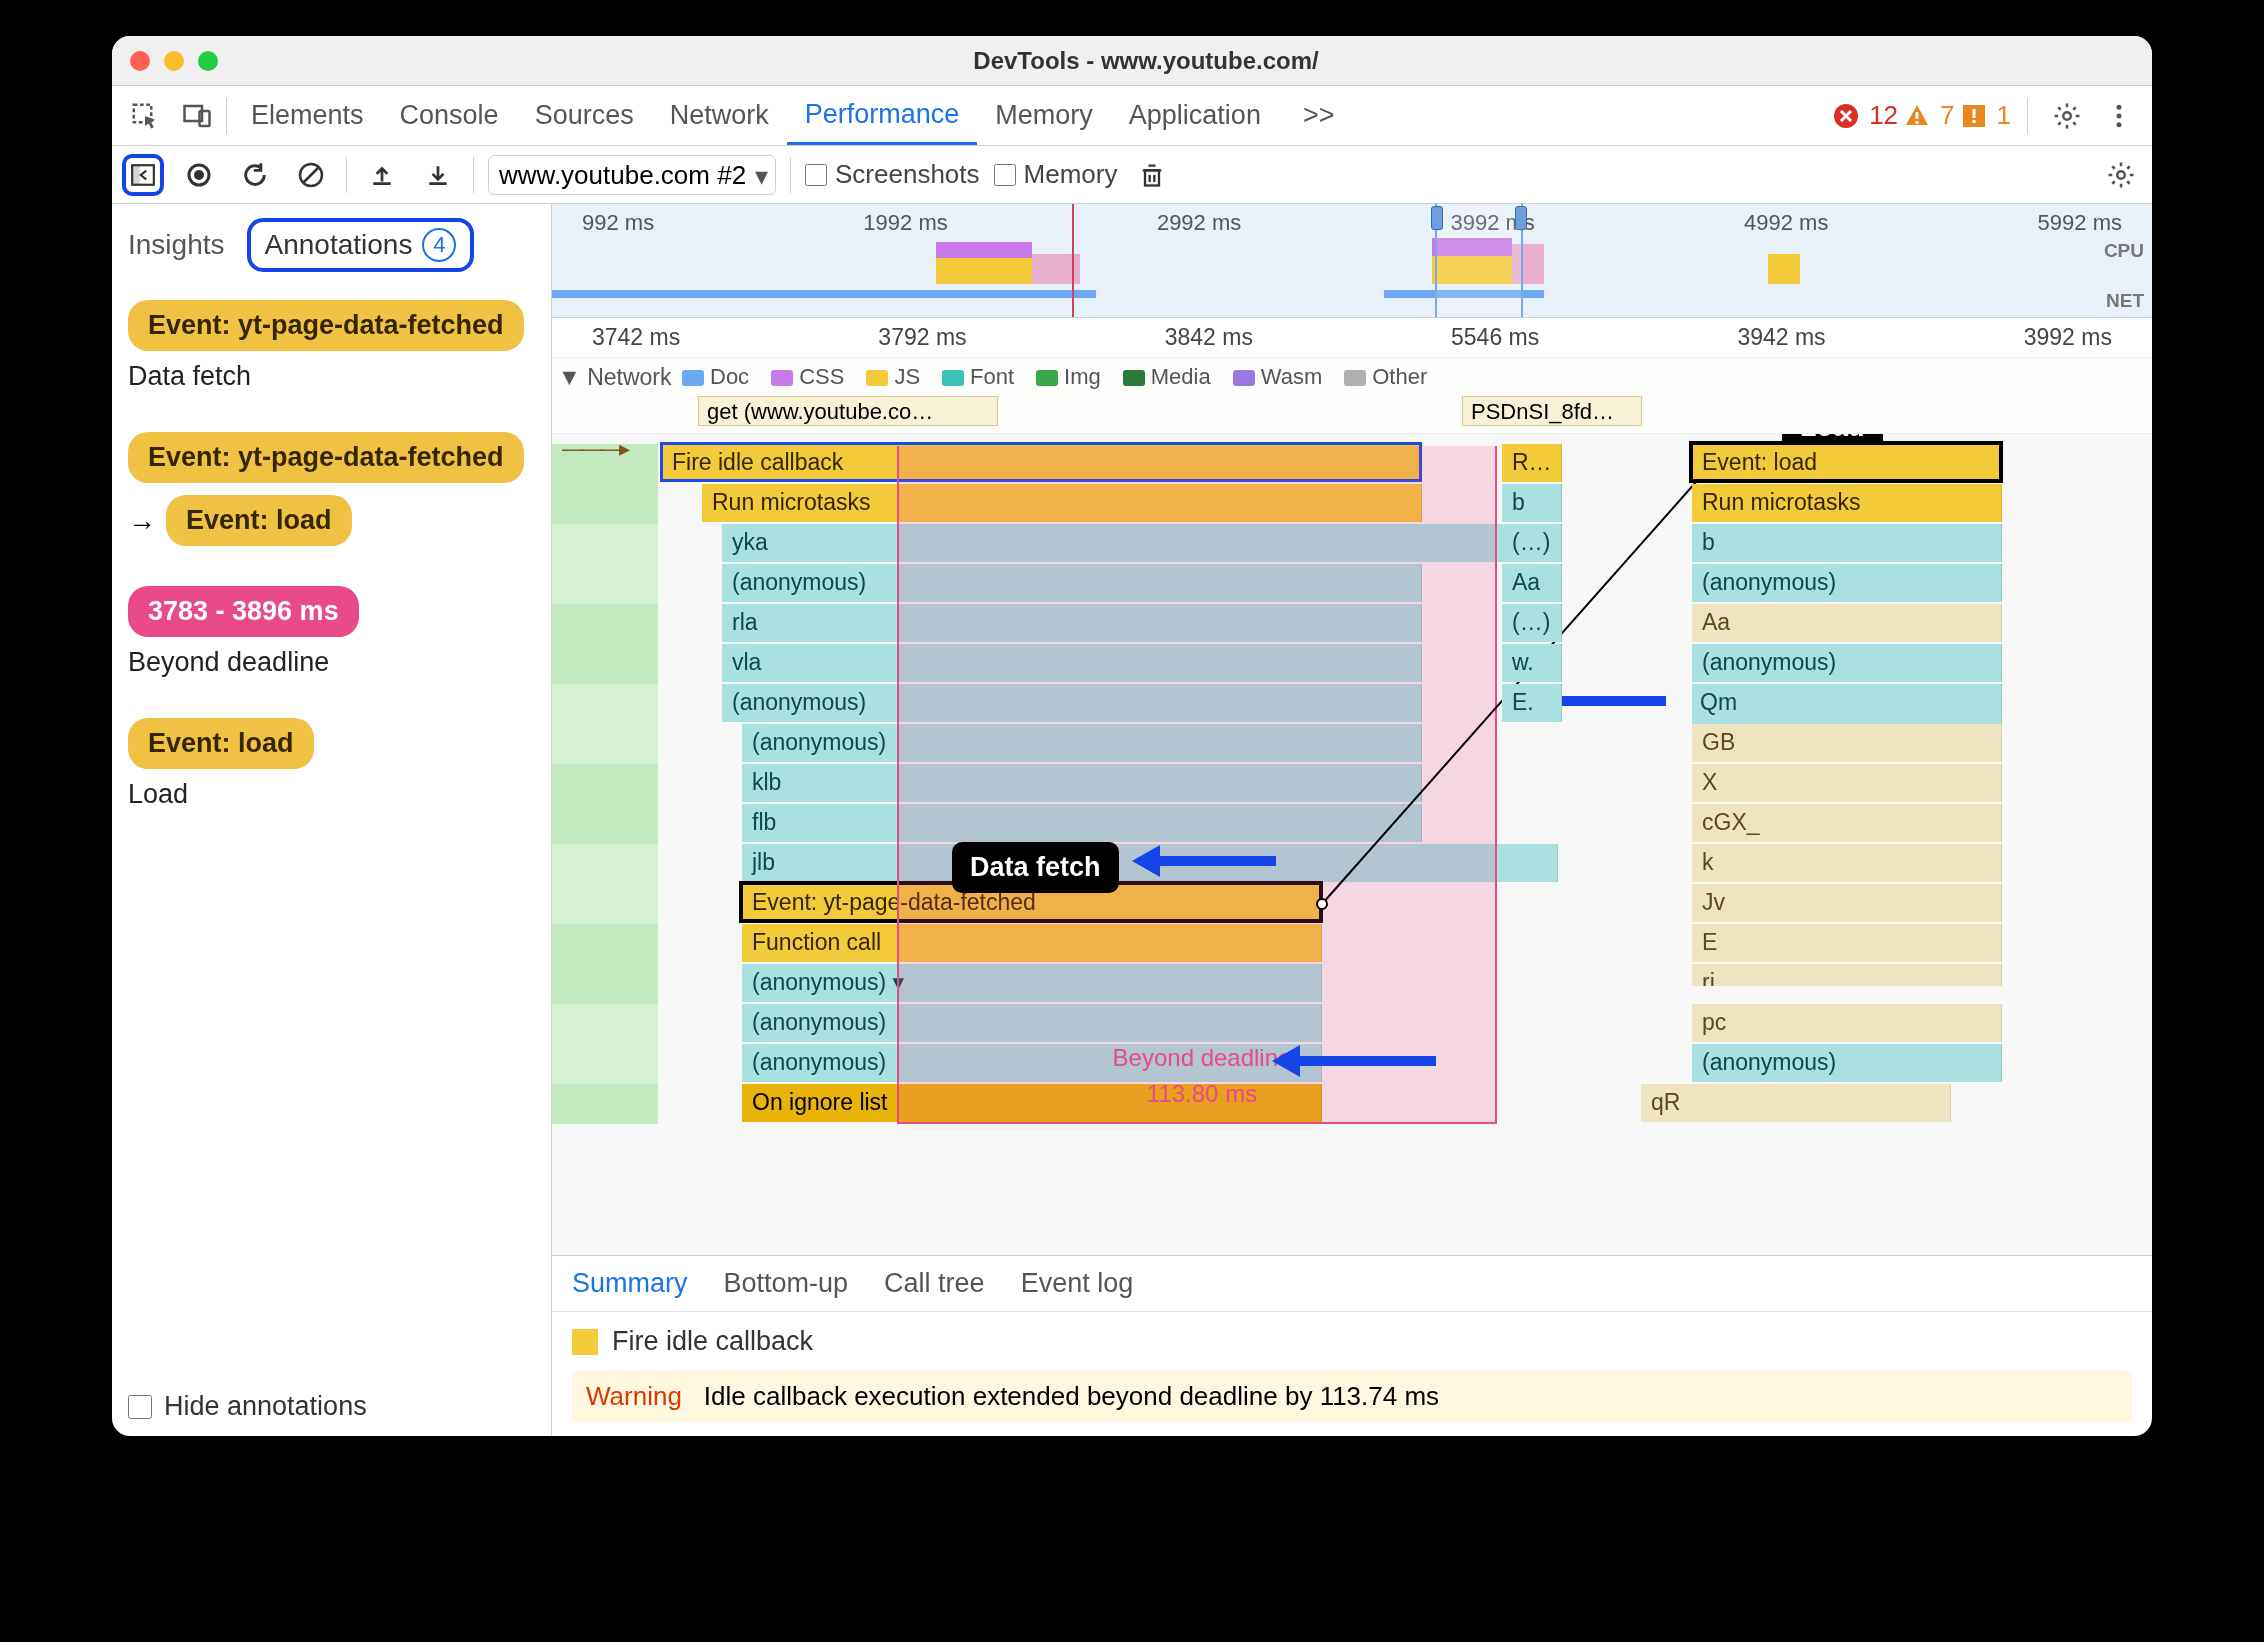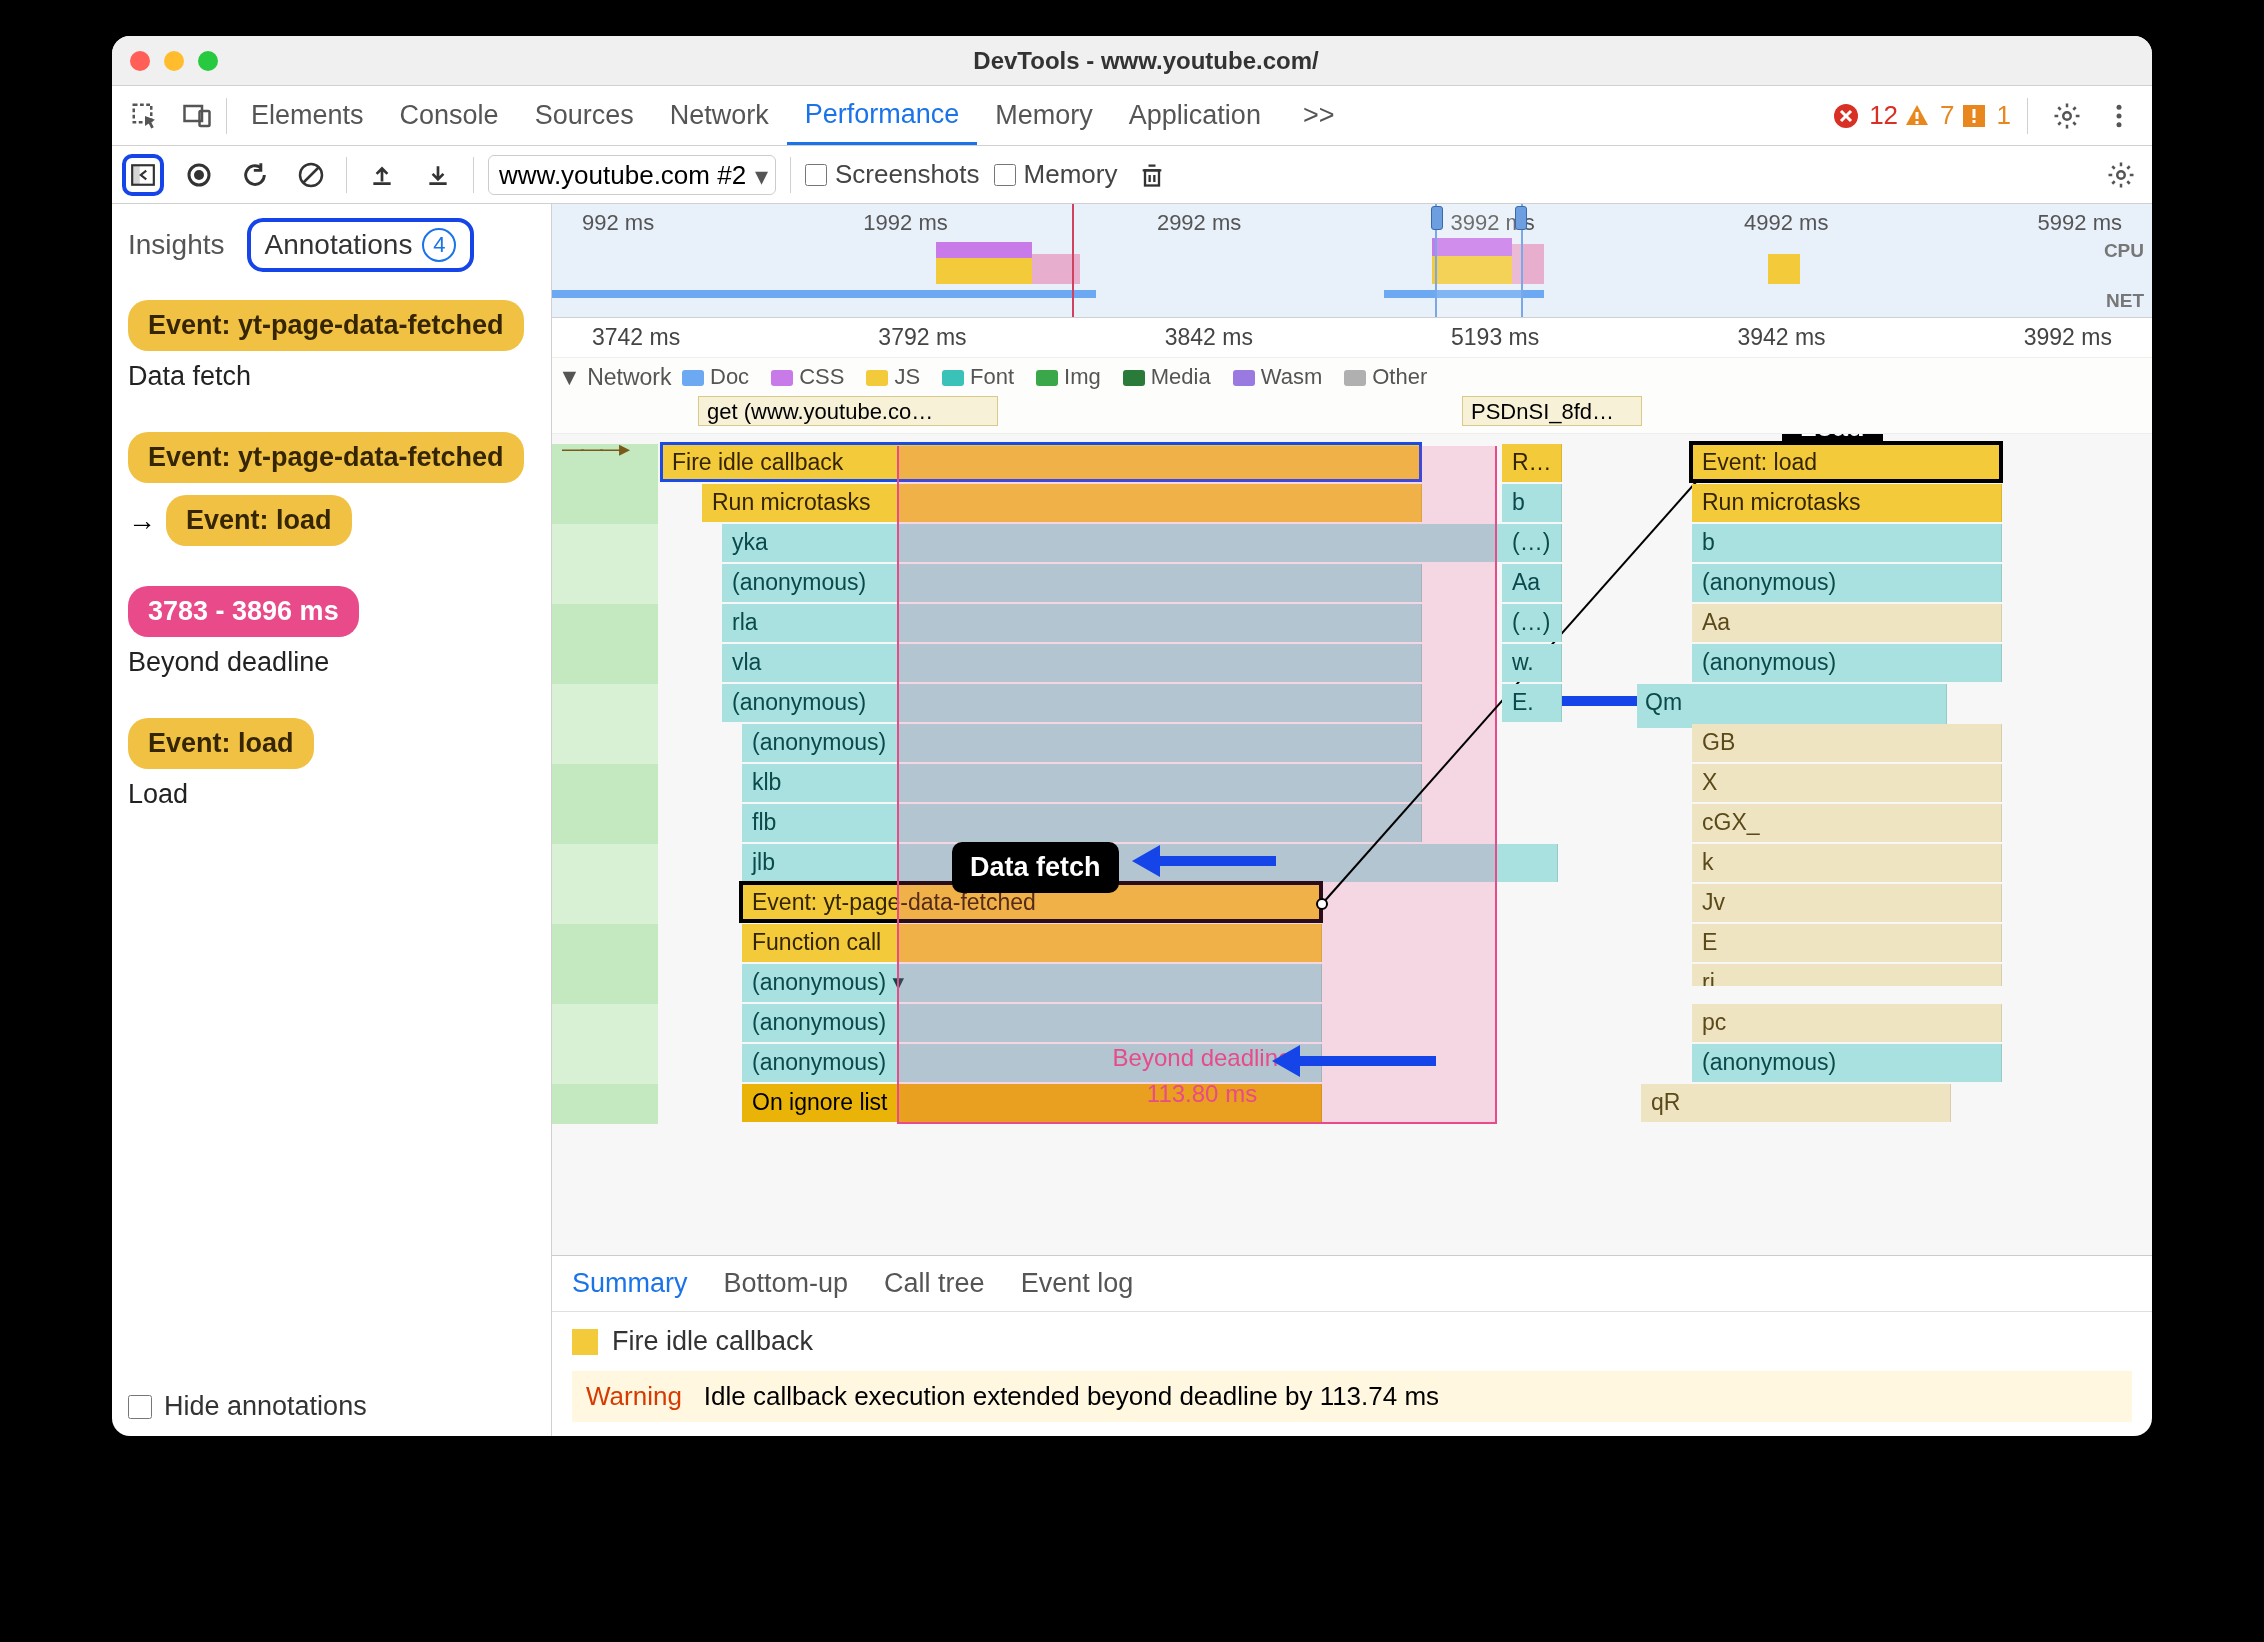--- a/index.html
+++ b/index.html
@@ -293,21 +293,21 @@
           <div class="handle" style="left:-6px"></div>
           <div class="handle" style="right:-6px"></div>
         </div>
         <div style="position:absolute;left:32.5%;top:0;bottom:0;width:2px;background:#d04060"></div>
       </div>
 
       <div class="ruler" id="ruler">
           <span>3742 ms</span>
           <span>3792 ms</span>
           <span>3842 ms</span>
-          <span>5193 ms</span>
+          <span>5546 ms</span>
           <span>3942 ms</span>
           <span>3992 ms</span>
         </div>
 
       <div class="netrow">
         <span class="net-toggle">▼ Network</span>
         <div class="legend" id="net-legend">
             <span><span class="sw" style="background:#6da8f2"></span>Doc</span>
             <span><span class="sw" style="background:#c87ae8"></span>CSS</span>
             <span><span class="sw" style="background:#f2ca3a"></span>JS</span>
@@ -411,21 +411,21 @@
           <div class="bar c-cyan" style="position: absolute; left: 950px; top: 170px; width: 60px; height: 38px;">(…)</div>
           <div class="bar c-cyan" style="position: absolute; left: 950px; top: 210px; width: 60px; height: 38px;">w.</div>
           <div class="bar c-cyan" style="position: absolute; left: 950px; top: 250px; width: 60px; height: 38px;">E.</div>
           <div class="bar c-yellow" style="position: absolute; left: 1140px; top: 10px; width: 310px; height: 38px;">Event: load</div>
           <div class="black-outline" style="left: 1137px; top: 7px; width: 314px; height: 42px;"></div>
           <div class="bar c-yellow" style="position: absolute; left: 1140px; top: 50px; width: 310px; height: 38px;">Run microtasks</div>
           <div class="bar c-cyan" style="position: absolute; left: 1140px; top: 90px; width: 310px; height: 38px;">b</div>
           <div class="bar c-cyan" style="position: absolute; left: 1140px; top: 130px; width: 310px; height: 38px;">(anonymous)</div>
           <div class="bar c-tan" style="position: absolute; left: 1140px; top: 170px; width: 310px; height: 38px;">Aa</div>
           <div class="bar c-cyan" style="position: absolute; left: 1140px; top: 210px; width: 310px; height: 38px;">(anonymous)</div>
-          <div class="bar c-cyan" style="position: absolute; left: 1085px; top: 250px; width: 310px; height: 44px; padding-left: 8px;">Qm</div>
+          <div class="bar c-cyan" style="position: absolute; left: 1140px; top: 250px; width: 310px; height: 44px; padding-left: 8px;">Qm</div>
           <div class="bar c-tan" style="position: absolute; left: 1140px; top: 290px; width: 310px; height: 38px;">GB</div>
           <div class="bar c-tan" style="position: absolute; left: 1140px; top: 330px; width: 310px; height: 38px;">X</div>
           <div class="bar c-tan" style="position: absolute; left: 1140px; top: 370px; width: 310px; height: 38px;">cGX_</div>
           <div class="bar c-tan" style="position: absolute; left: 1140px; top: 410px; width: 310px; height: 38px;">k</div>
           <div class="bar c-tan" style="position: absolute; left: 1140px; top: 450px; width: 310px; height: 38px;">Jv</div>
           <div class="bar c-tan" style="position: absolute; left: 1140px; top: 490px; width: 310px; height: 38px;">E</div>
           <div class="bar c-tan" style="position: absolute; left: 1140px; top: 530px; width: 310px; height: 22px;">ri</div>
           <div class="bar c-tan" style="position: absolute; left: 1140px; top: 570px; width: 310px; height: 38px;">pc</div>
           <div class="bar c-cyan" style="position: absolute; left: 1140px; top: 610px; width: 310px; height: 38px;">(anonymous)</div>
           <div class="bar c-tan" style="position: absolute; left: 1089px; top: 650px; width: 310px; height: 38px;">qR</div>

